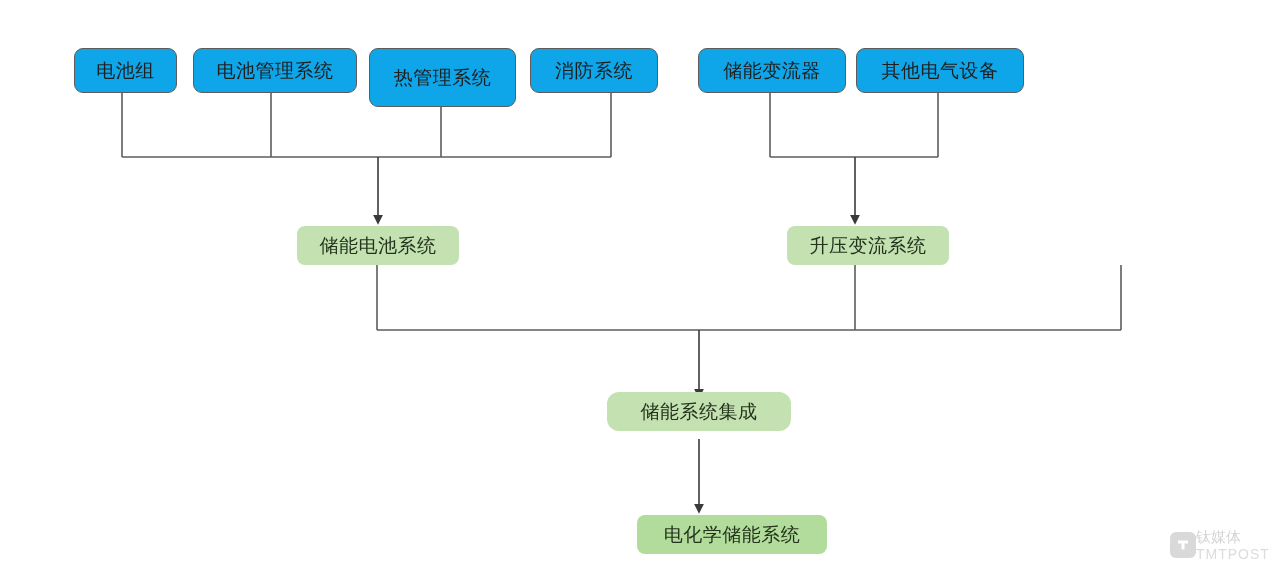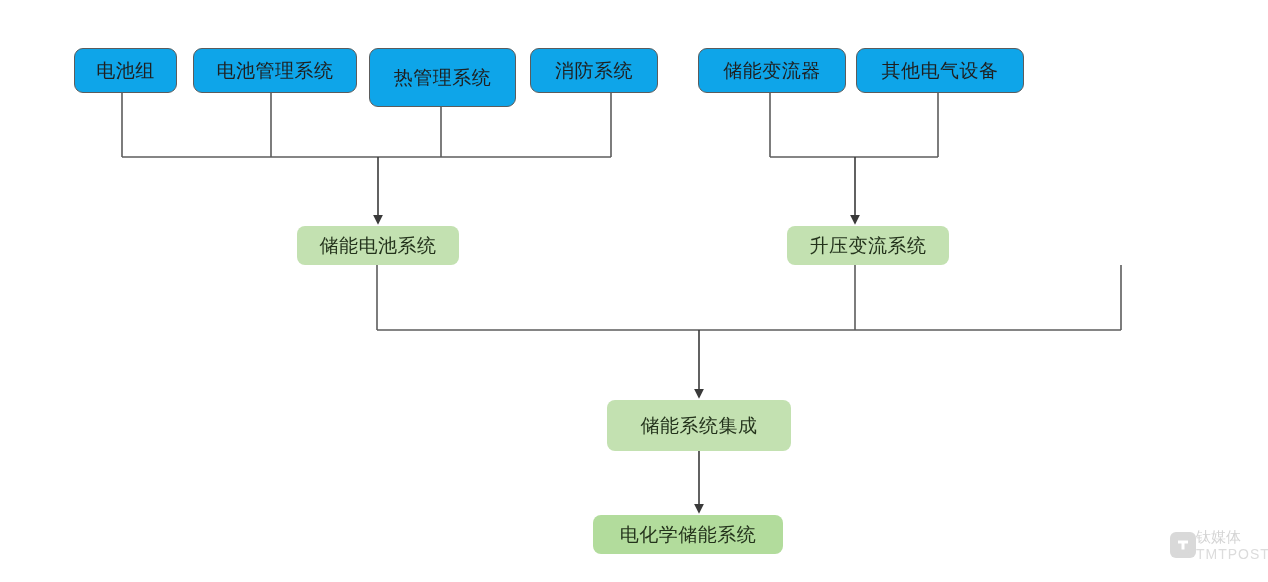--- a/index.html
+++ b/index.html
@@ -145,25 +145,25 @@
     <span>其他电气设备</span>
   </div>
 
   <div class="node sys" style="left:297px;  top:226px; width:162px; height:39px;">
     <span>储能电池系统</span>
   </div>
   <div class="node sys" style="left:774px;  top:226px; width:162px; height:39px;margin-left:13px;">
     <span>升压变流系统</span>
   </div>
 
-  <div class="node sys" style="left:607px; top:400px; width:184px; height:51px;">
+  <div class="node sys" style="left:607px; top:392px; width:184px; height:39px;border-radius:12px;">
     <span>储能系统集成</span>
   </div>
 
-  <div class="node sys sys-strong" style="left:593px; top:515px; width:190px; height:39px;">
+  <div class="node sys sys-strong" style="left:637px; top:515px; width:190px; height:39px;">
     <span>电化学储能系统</span>
   </div>
 
   <div class="watermark" style="left:1170px; top:529px;">
     <span class="wm-badge">
       <svg width="18" height="18" viewBox="0 0 18 18" aria-hidden="true">
         <rect x="1" y="1" width="16" height="16" rx="4" fill="#d9d9d9"></rect>
         <path d="M4 4.6 h10 v2.9 h-3.5 v6 h-3 v-6 H4 z" fill="#ffffff"></path>
       </svg>
     </span>

